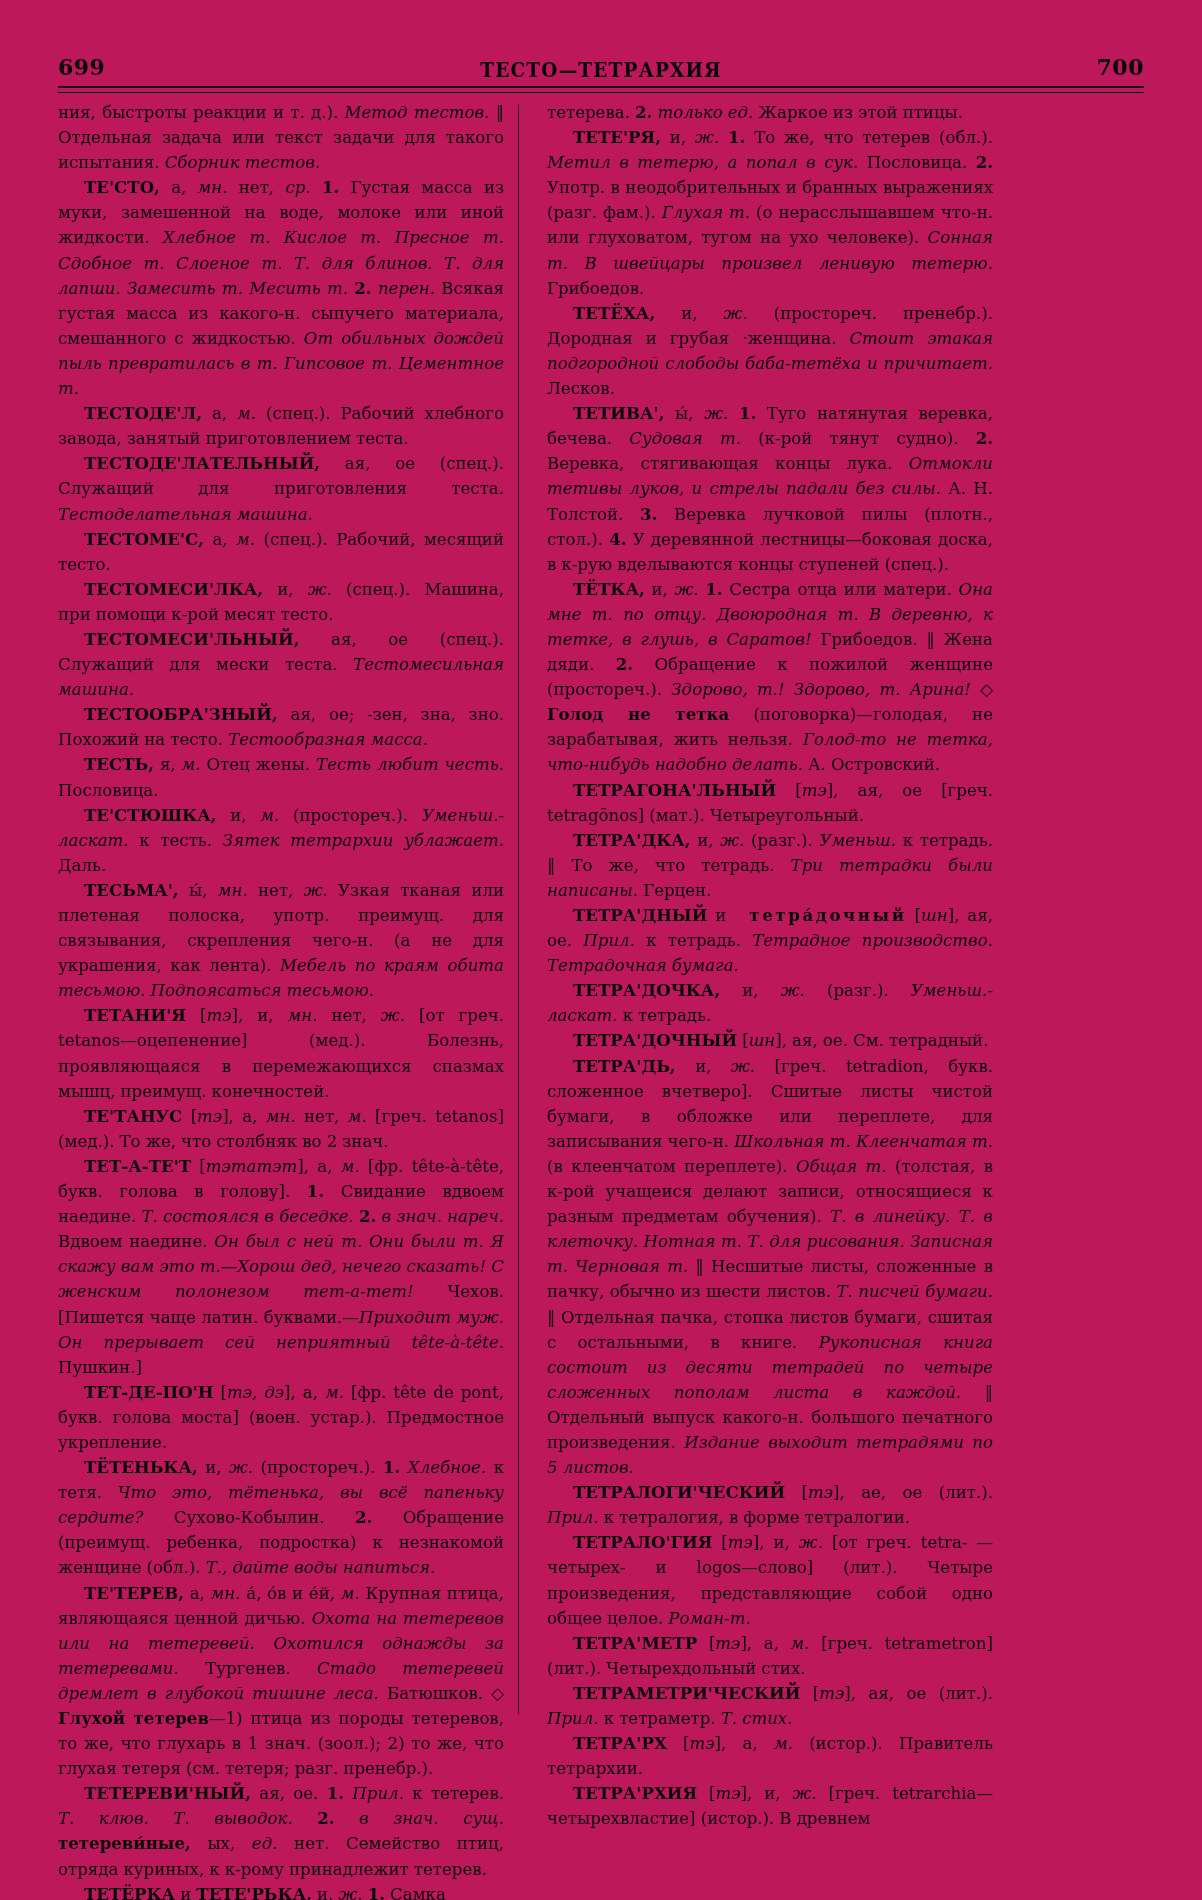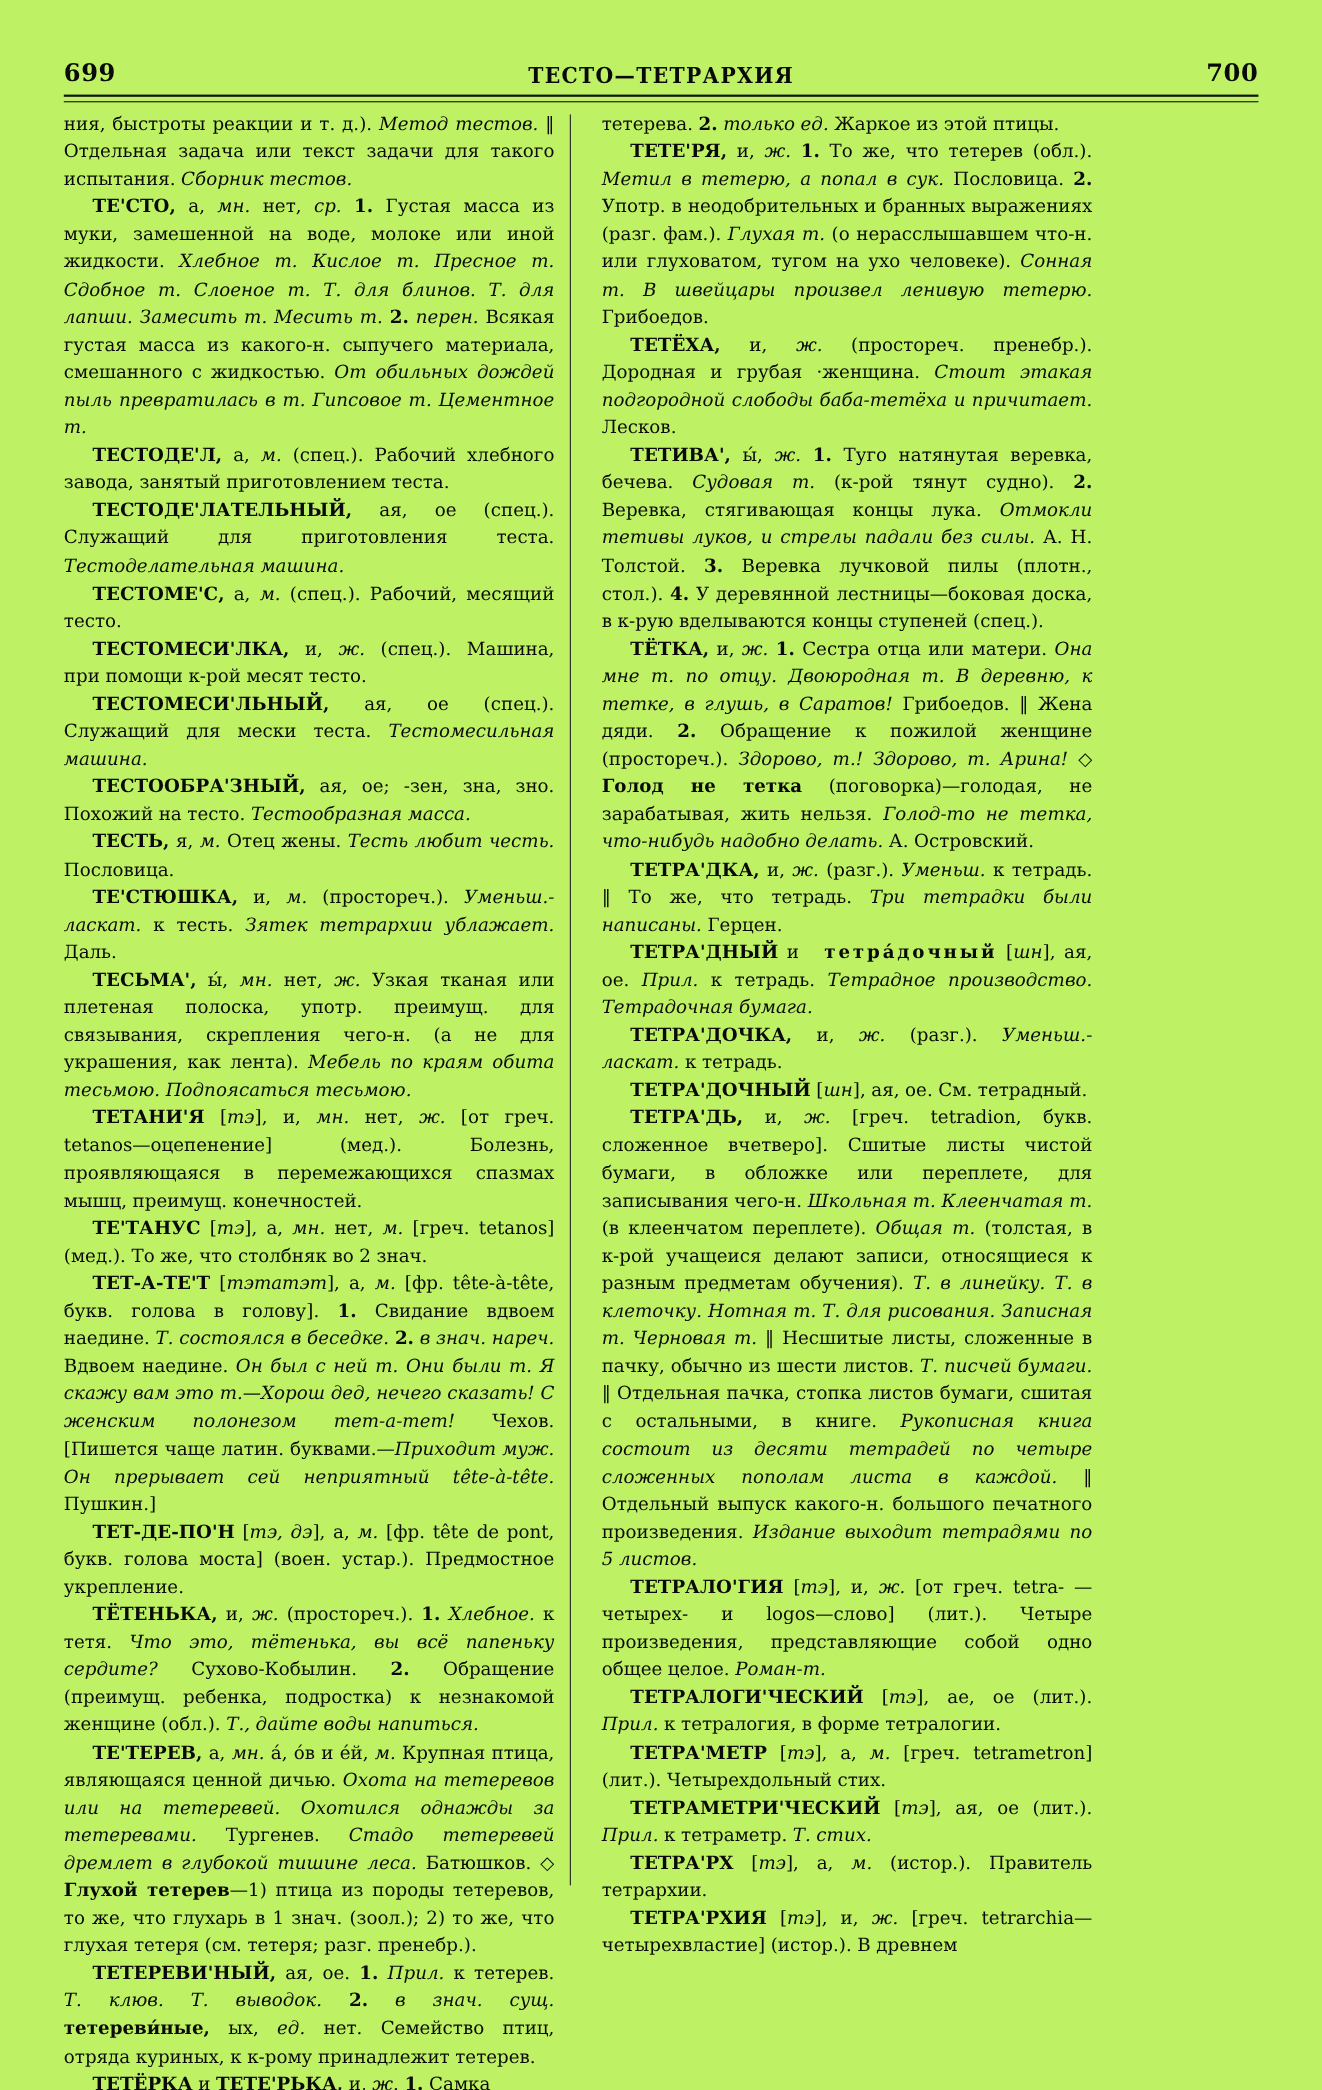--- a/index.html
+++ b/index.html
@@ -13,21 +13,21 @@
     font-family: "DejaVu Serif", "Liberation Serif", serif;
     color: #0a0a0a;
     position: relative;
     overflow: hidden;
   }
   .page {
     position: absolute;
     left: 0; top: 0;
     width: 1202px;
     height: 1900px;
-    background: #bef264;
+    background: #be185d;
   }
   
   .running-head {
     position: absolute;
     left: 58px;
     top: 50px;
     width: 1086px;
     height: 30px;
     display: flex;
     align-items: flex-end;
@@ -129,27 +129,28 @@
 
     <div class="divider"></div>
 
     <div class="col right">
       <p class="entry cont">тетерева. <b>2.</b> <i>только ед.</i> Жаркое из этой птицы.</p>
       <div>
           <p class="entry"><b>ТЕТЕ'РЯ,</b> и, <i>ж.</i> <b>1.</b> То же, что тетерев (обл.). <i>Метил в тетерю, а попал в сук.</i> Пословица. <b>2.</b> Употр. в неодобрительных и бранных выражениях (разг. фам.). <i>Глухая т.</i> (о нерасслышавшем что-н. или глуховатом, тугом на ухо человеке). <i>Сонная т. В швейцары произвел ленивую тетерю.</i> Грибоедов.</p>
           <p class="entry"><b>ТЕТЁХА,</b> и, <i>ж.</i> (простореч. пренебр.). Дородная и грубая ·женщина. <i>Стоит этакая подгородной слободы баба-тетёха и причитает.</i> Лесков.</p>
           <p class="entry"><b>ТЕТИВА',</b> ы́, <i>ж.</i> <b>1.</b> Туго натянутая веревка, бечева. <i>Судовая т.</i> (к-рой тянут судно). <b>2.</b> Веревка, стягивающая концы лука. <i>Отмокли тетивы луков, и стрелы падали без силы.</i> А. Н. Толстой. <b>3.</b> Веревка лучковой пилы (плотн., стол.). <b>4.</b> У деревянной лестницы—боковая доска, в к-рую вделываются концы ступеней (спец.).</p>
           <p class="entry"><b>ТЁТКА,</b> и, <i>ж.</i> <b>1.</b> Сестра отца или матери. <i>Она мне т. по отцу. Двоюродная т. В деревню, к тетке, в глушь, в Саратов!</i> Грибоедов. ‖ Жена дяди. <b>2.</b> Обращение к пожилой женщине (простореч.). <i>Здорово, т.! Здорово, т. Арина!</i> ◇ <b>Голод не тетка</b> (поговорка)—голодая, не зарабатывая, жить нельзя. <i>Голод-то не тетка, что-нибудь надобно делать.</i> А. Островский.</p>
+          <p class="entry"><b>ТЕТРАГОНА'ЛЬНЫЙ</b> [<i>тэ</i>], ая, ое [греч. tetragōnos] (мат.). Четыреугольный.</p>
           <p class="entry"><b>ТЕТРА'ДКА,</b> и, <i>ж.</i> (разг.). <i>Уменьш.</i> к тетрадь. ‖ То же, что тетрадь. <i>Три тетрадки были написаны.</i> Герцен.</p>
           <p class="entry"><b>ТЕТРА'ДНЫЙ</b> и <b class="sp">тетра́дочный</b> [<i>шн</i>], ая, ое. <i>Прил.</i> к тетрадь. <i>Тетрадное производство. Тетрадочная бумага.</i></p>
           <p class="entry"><b>ТЕТРА'ДОЧКА,</b> и, <i>ж.</i> (разг.). <i>Уменьш.-ласкат.</i> к тетрадь.</p>
           <p class="entry"><b>ТЕТРА'ДОЧНЫЙ</b> [<i>шн</i>], ая, ое. См. тетрадный.</p>
           <p class="entry"><b>ТЕТРА'ДЬ,</b> и, <i>ж.</i> [греч. tetradion, букв. сложенное вчетверо]. Сшитые листы чистой бумаги, в обложке или переплете, для записывания чего-н. <i>Школьная т. Клеенчатая т.</i> (в клеенчатом переплете). <i>Общая т.</i> (толстая, в к-рой учащеися делают записи, относящиеся к разным предметам обучения). <i>Т. в линейку. Т. в клеточку. Нотная т. Т. для рисования. Записная т. Черновая т.</i> ‖ Несшитые листы, сложенные в пачку, обычно из шести листов. <i>Т. писчей бумаги.</i> ‖ Отдельная пачка, стопка листов бумаги, сшитая с остальными, в книге. <i>Рукописная книга состоит из десяти тетрадей по четыре сложенных пополам листа в каждой.</i> ‖ Отдельный выпуск какого-н. большого печатного произведения. <i>Издание выходит тетрадями по 5 листов.</i></p>
+          <p class="entry"><b>ТЕТРАЛОГИ'ЧЕСКИЙ</b> [<i>тэ</i>], ае, ое (лит.). <i>Прил.</i> к тетралогия, в форме тетралогии.</p>
           <p class="entry"><b>ТЕТРАЛО'ГИЯ</b> [<i>тэ</i>], и, <i>ж.</i> [от греч. tetra- —четырех- и logos—слово] (лит.). Четыре произведения, представляющие собой одно общее целое. <i>Роман-т.</i></p>
-          <p class="entry"><b>ТЕТРАЛОГИ'ЧЕСКИЙ</b> [<i>тэ</i>], ае, ое (лит.). <i>Прил.</i> к тетралогия, в форме тетралогии.</p>
           <p class="entry"><b>ТЕТРА'МЕТР</b> [<i>тэ</i>], а, <i>м.</i> [греч. tetrametron] (лит.). Четырехдольный стих.</p>
           <p class="entry"><b>ТЕТРАМЕТРИ'ЧЕСКИЙ</b> [<i>тэ</i>], ая, ое (лит.). <i>Прил.</i> к тетраметр. <i>Т. стих.</i></p>
           <p class="entry"><b>ТЕТРА'РХ</b> [<i>тэ</i>], а, <i>м.</i> (истор.). Правитель тетрархии.</p>
           <p class="entry"><b>ТЕТРА'РХИЯ</b> [<i>тэ</i>], и, <i>ж.</i> [греч. tetrarchia—четырехвластие] (истор.). В древнем</p>
         </div>
     </div>
 
   </div>
 </div>
 

